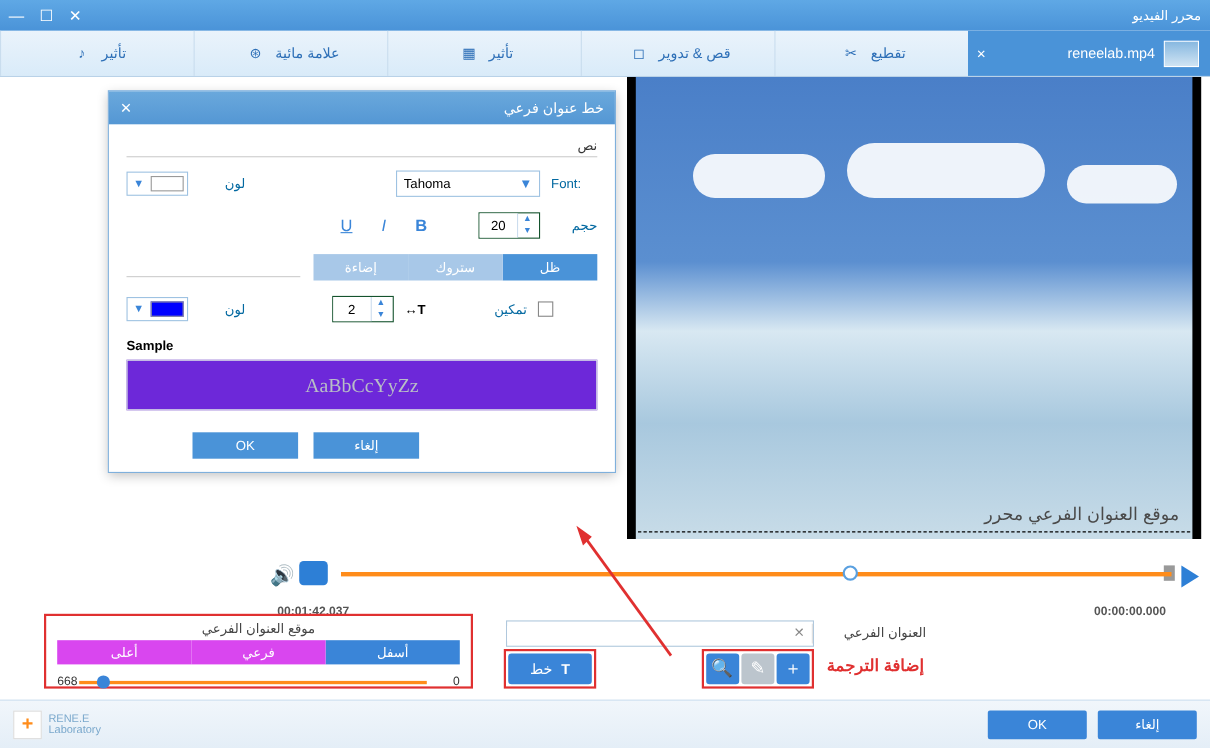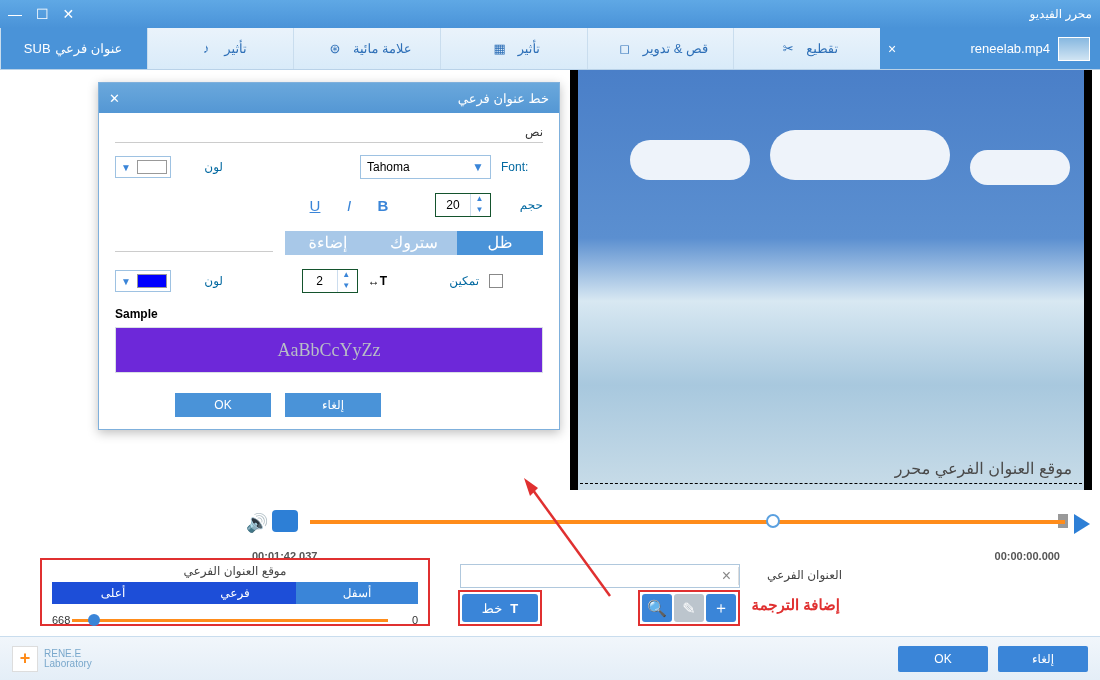--- a/index.html
+++ b/index.html
@@ -46,21 +46,21 @@
 .sqbtn { width: 30px; height: 28px; background: #3a85d8; color: #fff; display: flex; align-items: center; justify-content: center; cursor: pointer; font-size: 16px; border-radius: 3px; }
 .sqbtn.dis { background: #bcc5cd; }
 .fontbtn { position: absolute; right: 548px; top: 32px; padding: 2px; }
 .fontbtn .inner { width: 76px; height: 28px; background: #3a85d8; color: #fff; display: flex; align-items: center; justify-content: center; gap: 8px; font-size: 13px; cursor: pointer; border-radius: 3px; }
 
 .posbox { position: absolute; left: 30px; top: 0; width: 390px; height: 68px; padding: 4px 10px; }
 .posbox .lbl { font-size: 12px; color: #444; text-align: center; }
 .segbtns { display: flex; margin-top: 4px; }
 .segbtn { flex: 1; height: 22px; font-size: 12px; text-align: center; line-height: 22px; cursor: pointer; }
 .segbtn.a { background: #3a85d8; color: #fff; }
-.segbtn.b { background: #1d4ed8; color: #fff; }
+.segbtn.b { background: #d946ef; color: #fff; }
 .posslider { position: relative; margin-top: 8px; height: 16px; }
 .posslider .bar { position: absolute; left: 20px; right: 30px; top: 7px; height: 3px; background: #ff8c1a; }
 .posslider .knob { position: absolute; top: 2px; width: 12px; height: 12px; border-radius: 50%; background: #3a85d8; }
 .posslider .v { position: absolute; font-size: 11px; top: 2px; color: #333; }
 
 .footer { position: absolute; bottom: 0; left: 0; right: 0; height: 44px; background: linear-gradient(#f1f6fb,#e4eef7); border-top: 1px solid #c9ddee; display: flex; align-items: center; justify-content: space-between; padding: 0 12px; }
 .logo { display: flex; align-items: center; gap: 6px; direction: ltr; }
 .logoicon { width: 26px; height: 26px; background: #fff; border: 1px solid #ddd; display: flex; align-items: center; justify-content: center; color: #ff8c1a; font-weight: bold; font-size: 18px; }
 .logotext { font-size: 10px; color: #7aa8cc; line-height: 1; }
 .footerbtns { display: flex; gap: 10px; }
@@ -75,21 +75,21 @@
 .fontselect { flex: 1; max-width: 170px; height: 24px; border: 1px solid #9ec2e2; display: flex; align-items: center; justify-content: space-between; padding: 0 6px; cursor: pointer; direction: ltr; }
 .fontselect .arr { color: #3a85d8; }
 .colorsel { width: 56px; height: 22px; border: 1px solid #9ec2e2; display: flex; align-items: center; cursor: pointer; }
 .colorsel .sw { width: 30px; height: 14px; margin: 0 3px; border: 1px solid #999; }
 .numfield { width: 56px; height: 24px; border: 1px solid #14532d; display: flex; direction: ltr; }
 .numfield input { width: 34px; border: none; text-align: center; font-size: 12px; outline: none; }
 .numfield .spins { width: 18px; display: flex; flex-direction: column; border-left: 1px solid #cde; }
 .numfield .spins span { flex: 1; font-size: 8px; color: #3a85d8; text-align: center; cursor: pointer; }
 .stylebtn { width: 24px; color: #3a85d8; font-size: 15px; cursor: pointer; text-align: center; }
 .tabrow { display: flex; margin-bottom: 14px; }
-.dlgtab { width: 86px; height: 24px; text-align: center; line-height: 24px; font-size: 16px; cursor: pointer; }
+.dlgtab { width: 86px; height: 24px; text-align: center; line-height: 24px; font-size: 12px; cursor: pointer; }
 .dlgtab.on { background: #4a93d8; color: #fff; }
 .dlgtab.off { background: #a8c8e8; color: #fff; }
 .tabline { flex: 1; border-bottom: 1px solid #ccc; align-self: flex-end; margin-bottom: 3px; margin-right: 12px; }
 .checkbox { width: 14px; height: 14px; border: 1px solid #888; cursor: pointer; }
 .samplelbl { font-size: 12px; font-weight: bold; direction: ltr; margin-bottom: 6px; }
 .samplebox { height: 46px; background: #6d28d9; border: 1px solid #d9dfe5; display: flex; align-items: center; justify-content: center; color: #b8bec6; font-size: 18px; font-family: Georgia, serif; }
 .dlgbtns { display: flex; gap: 14px; justify-content: flex-start; margin-top: 20px; direction: ltr; padding-left: 60px; }
 .dlgbtn { width: 96px; height: 24px; background: #4a93d8; color: #fff; border: none; font-size: 12px; cursor: pointer; }
 
 .arrow { position: absolute; z-index: 20; pointer-events: none; }
@@ -128,24 +128,20 @@
         <span class="ico">▦</span>
         <span>تأثير</span>
       </div>
     <div class="tooltab">
         <span class="ico">⊛</span>
         <span>علامة مائية</span>
       </div>
     <div class="tooltab">
         <span class="ico">♪</span>
         <span>تأثير</span>
-      </div>
-    <div class="tooltab active">
-        <span class="ico">SUB</span>
-        <span>عنوان فرعي</span>
       </div>
   </div>
 </div>
 
 <div class="mainarea">
   <div class="preview">
     <div class="sky"></div>
     <div class="clouds">
       <div class="cloud" style="width:120px;height:40px;left:40px;top:10px"></div>
       <div class="cloud" style="width:180px;height:50px;left:180px;top:0"></div>

